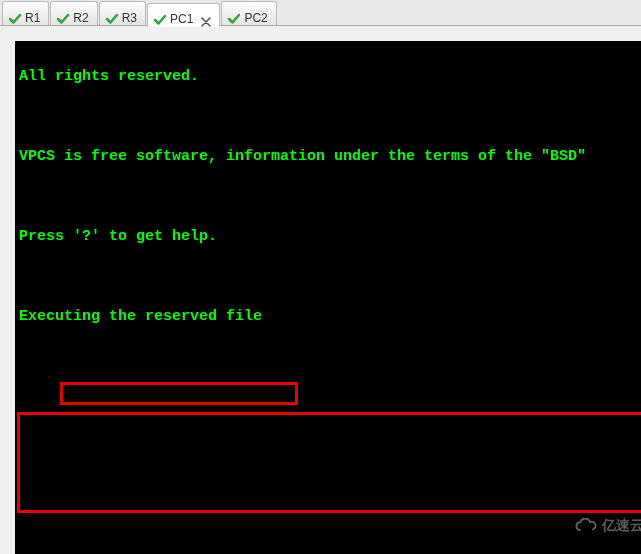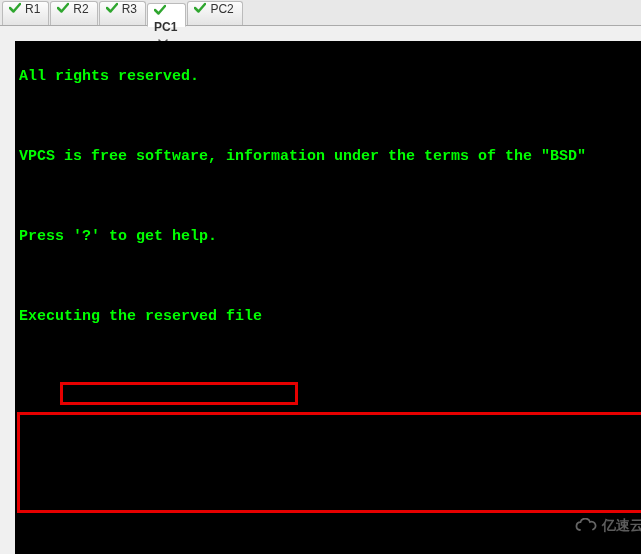--- a/index.html
+++ b/index.html
@@ -15,40 +15,39 @@
       height: 26px;
       background: #e8e8e8;
       border-bottom: 1px solid #aaa;
       display: flex;
       align-items: center;
       padding-left: 2px;
     }
     .tab {
       height: 24px;
       display: flex;
-      align-items: flex-start;
-      padding: 0 8px 12px 6px;
+      align-items: flex-end;
+      padding: 0 8px 0 6px;
       gap: 4px;
       border: 1px solid #bbb;
       border-bottom: none;
       border-radius: 3px 3px 0 0;
       background: linear-gradient(#fdfdfd,#e4e4e4);
       margin-right: 1px;
       font-size: 12px;
       color: #333;
       cursor: pointer;
       user-select: none;
     }
     .tab.active {
       background: #fff;
-      font-weight: bold;
+      font-weight: normal;
       border-bottom: 1px solid #fff;
       position: relative;
       top: 2px;
-      flex-direction: column;
     }
     .check-icon {
       width: 12px;
       height: 12px;
       display: inline-block;
     }
     .check-icon svg { display: block; }
     .close-icon {
       width: 10px;
       height: 10px;

